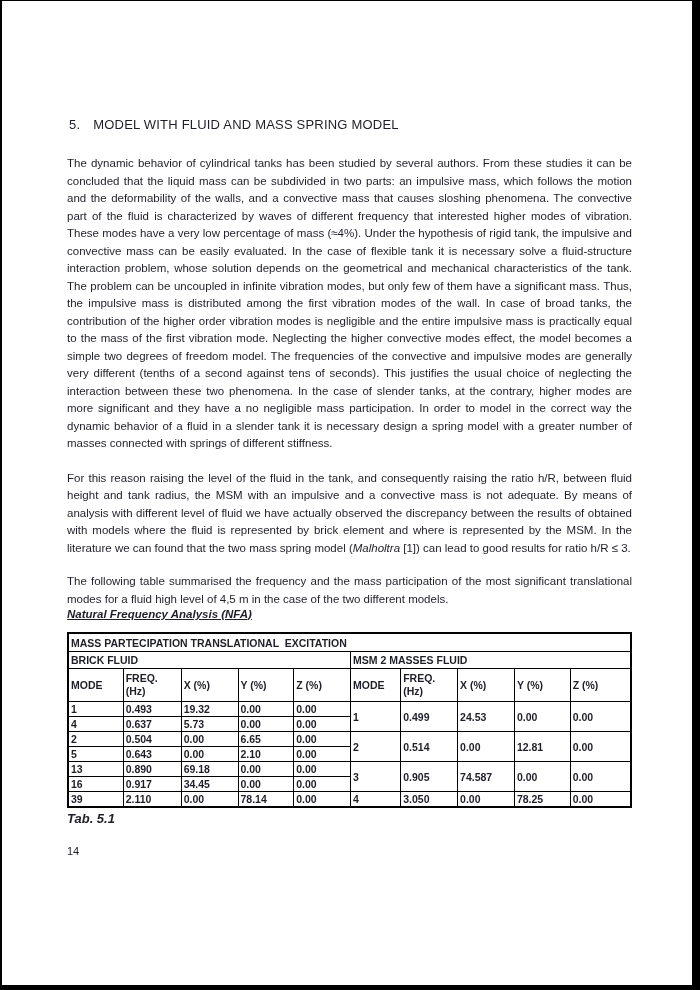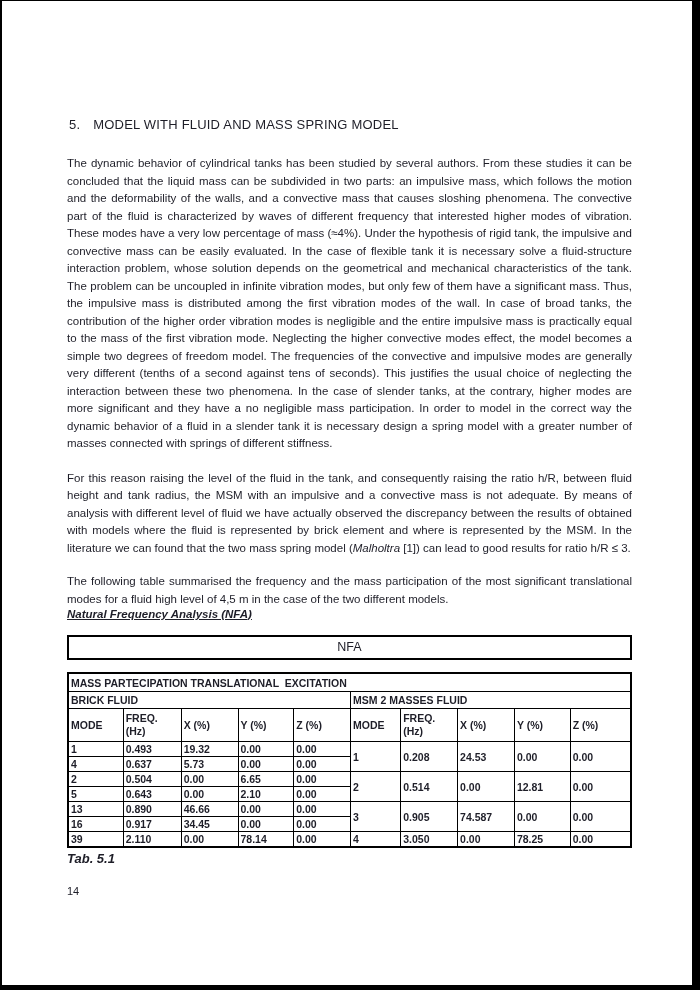--- a/index.html
+++ b/index.html
@@ -98,21 +98,20 @@
     <h1 class="doc-title"><span class="tnum">5.</span><span>MODEL WITH FLUID AND MASS SPRING MODEL</span></h1>
 
     <p class="body-text" id="para1">The dynamic behavior of cylindrical tanks has been studied by several authors. From these studies it can be concluded that the liquid mass can be subdivided in two parts: an impulsive mass, which follows the motion and the deformability of the walls, and a convective mass that causes sloshing phenomena. The convective part of the fluid is characterized by waves of different frequency that interested higher modes of vibration. These modes  have a very low percentage of mass (≈4%). Under the hypothesis of rigid tank, the impulsive and convective mass can be easily evaluated. In the case of flexible tank it is necessary solve a fluid-structure interaction problem, whose solution depends on the geometrical and mechanical characteristics of the tank. The problem can be uncoupled in infinite vibration modes, but only few of them have a significant mass. Thus, the impulsive mass is distributed among the first vibration modes of the wall. In case of broad tanks, the contribution of the higher order vibration modes is negligible and the entire impulsive mass is practically equal to the mass of the first vibration mode. Neglecting the higher convective modes effect, the model becomes a simple two degrees of freedom model. The frequencies of the convective and impulsive modes are generally very different (tenths of a second against tens of seconds). This justifies the usual choice of neglecting the interaction between these two phenomena. In the case of slender tanks, at the contrary,  higher modes are more significant and they have a no negligible mass participation. In order to model in the correct way the dynamic behavior of a fluid in a slender tank it is necessary design a spring model with a greater number of masses connected with springs of different stiffness.</p>
 
     <p class="body-text" id="para2"><span>For this reason raising the level of the fluid in the tank, and consequently raising the ratio h/R, between fluid height and tank radius, the MSM with an impulsive and a convective mass is not adequate. By means of analysis with different level of fluid we have actually observed the discrepancy between the results of obtained with models where the fluid is represented by brick element and where is represented by the MSM. In the literature we can found that the two mass spring model (</span><span class="italic">Malholtra</span><span> [1]) can lead to good results for ratio h/R ≤ 3.</span></p>
 
     <p class="body-text" id="para3">The following table summarised the frequency and the mass participation of the most significant translational modes for a fluid high level of 4,5 m in the case of the two different models.</p>
 
     <div class="section-heading">Natural Frequency Analysis (NFA)</div>
 
-    <div class="nfa-box">NFA</div>
 
     <table class="mass-table">
       <colgroup>
         <col style="width:9.8%">
           <col style="width:10.3%">
           <col style="width:10.1%">
           <col style="width:9.9%">
           <col style="width:10.1%">
         <col style="width:8.9%">
           <col style="width:10.1%">
@@ -142,21 +141,21 @@
             <td class="t-colhead">Y (%)</td>
             <td class="t-colhead">Z (%)</td>
           </tr>
           <tr>
             <td class="t-data">1</td>
             <td class="t-data">0.493</td>
             <td class="t-data">19.32</td>
             <td class="t-data">0.00</td>
             <td class="t-data">0.00</td>
             <td class="t-data mid" rowspan="2">1</td>
-            <td class="t-data" rowspan="2">0.208</td>
+            <td class="t-data" rowspan="2">0.499</td>
             <td class="t-data" rowspan="2">24.53</td>
             <td class="t-data" rowspan="2">0.00</td>
             <td class="t-data" rowspan="2">0.00</td>
           </tr>
           <tr>
             <td class="t-data">4</td>
             <td class="t-data">0.637</td>
             <td class="t-data">5.73</td>
             <td class="t-data">0.00</td>
             <td class="t-data">0.00</td>
@@ -176,21 +175,21 @@
           <tr>
             <td class="t-data">5</td>
             <td class="t-data">0.643</td>
             <td class="t-data">0.00</td>
             <td class="t-data">2.10</td>
             <td class="t-data">0.00</td>
           </tr>
           <tr>
             <td class="t-data">13</td>
             <td class="t-data">0.890</td>
-            <td class="t-data">46.66</td>
+            <td class="t-data">69.18</td>
             <td class="t-data">0.00</td>
             <td class="t-data">0.00</td>
             <td class="t-data mid" rowspan="2">3</td>
             <td class="t-data" rowspan="2">0.905</td>
             <td class="t-data" rowspan="2">74.587</td>
             <td class="t-data" rowspan="2">0.00</td>
             <td class="t-data" rowspan="2">0.00</td>
           </tr>
           <tr>
             <td class="t-data">16</td>

